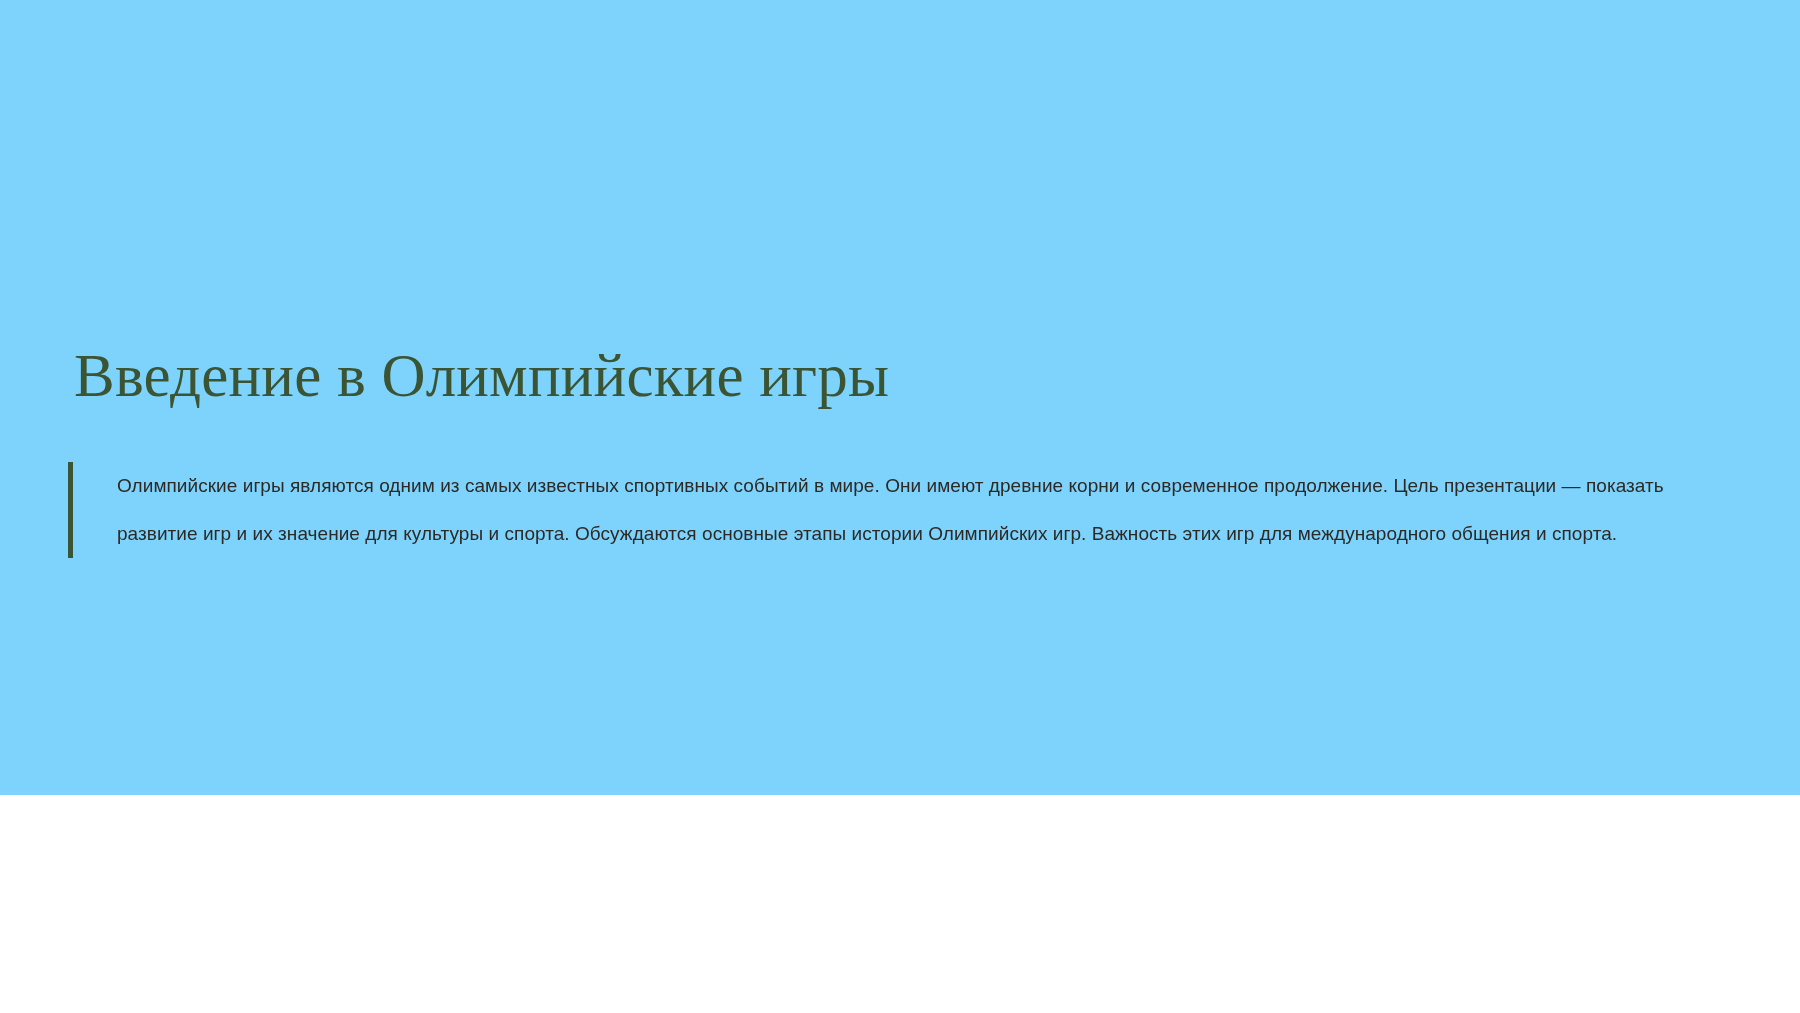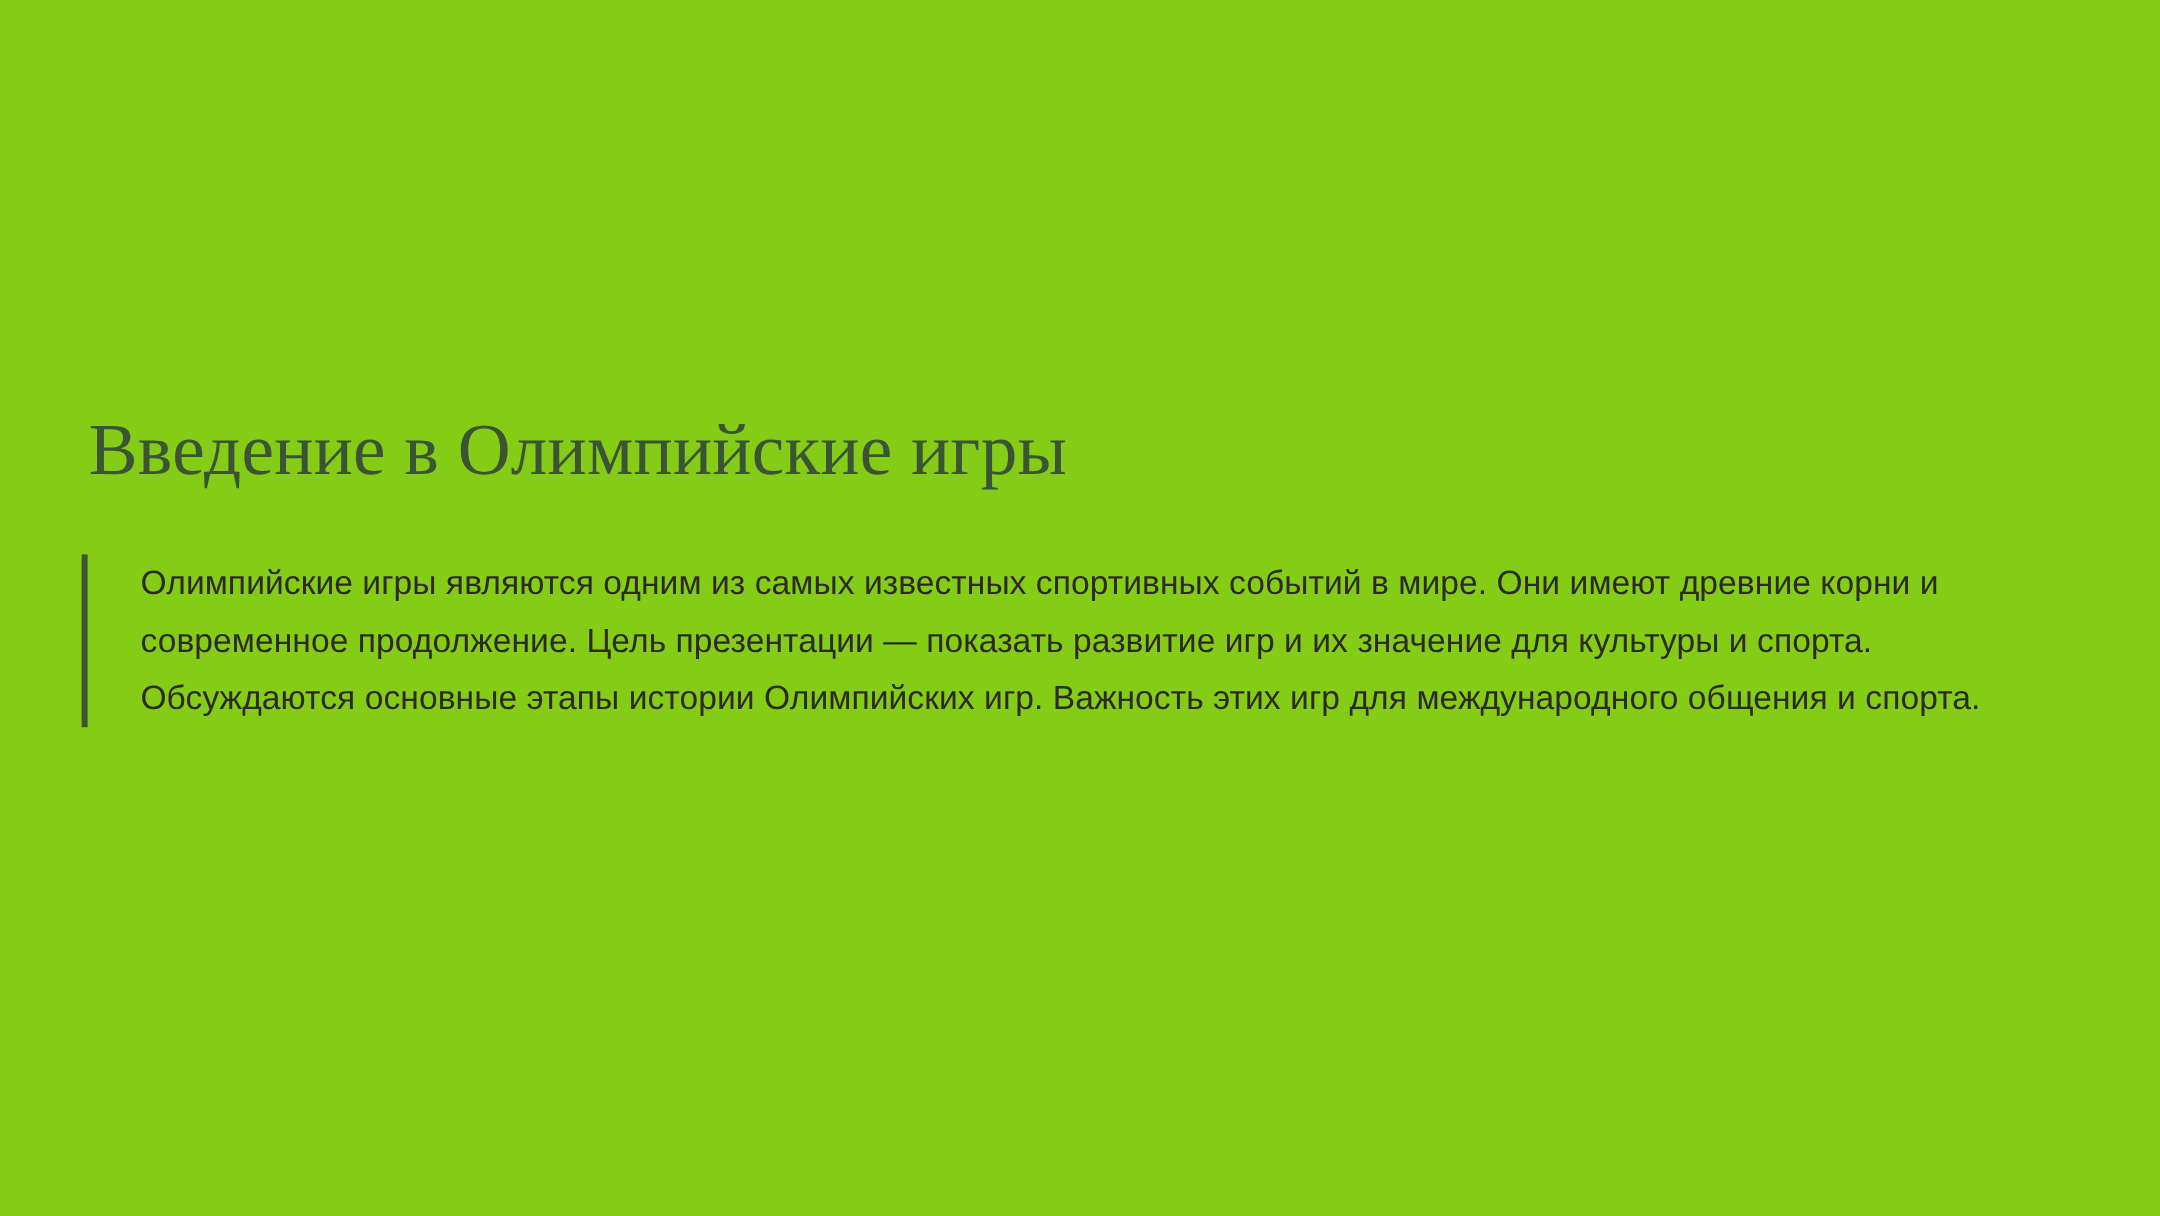--- a/index.html
+++ b/index.html
@@ -11,23 +11,23 @@
     width: 1800px;
     height: 1013px;
     overflow: hidden;
     font-family: "Liberation Sans", "DejaVu Sans", sans-serif;
   }
 
   
   .slide {
     position: relative;
     width: 1800px;
-    height: 1013px;
+    height: 795px;
     box-sizing: border-box;
-    background: #84cc16;
+    background: #7dd3fc;
   }
 
   
   .slide-title {
     position: absolute;
     left: 74px;
     top: 343px;
     width: 1650px;
     margin: 0;
     font-family: "Liberation Serif", "DejaVu Serif", serif;
@@ -55,21 +55,21 @@
     background: #3a5434;
     border-radius: 0;
   }
 
   .body-text {
     flex: 1 1 auto;
     margin: 0;
     padding: 0 0 0 44px;
     box-sizing: border-box;
     font-family: "Liberation Sans", "DejaVu Sans", sans-serif;
-    font-size: 28px;
+    font-size: 19px;
     font-weight: 400;
     line-height: 48px;
     color: #2d2a26;
     text-align: left;
     letter-spacing: 0.05px;
   }
 </style>
 </head>
 <body>
 

